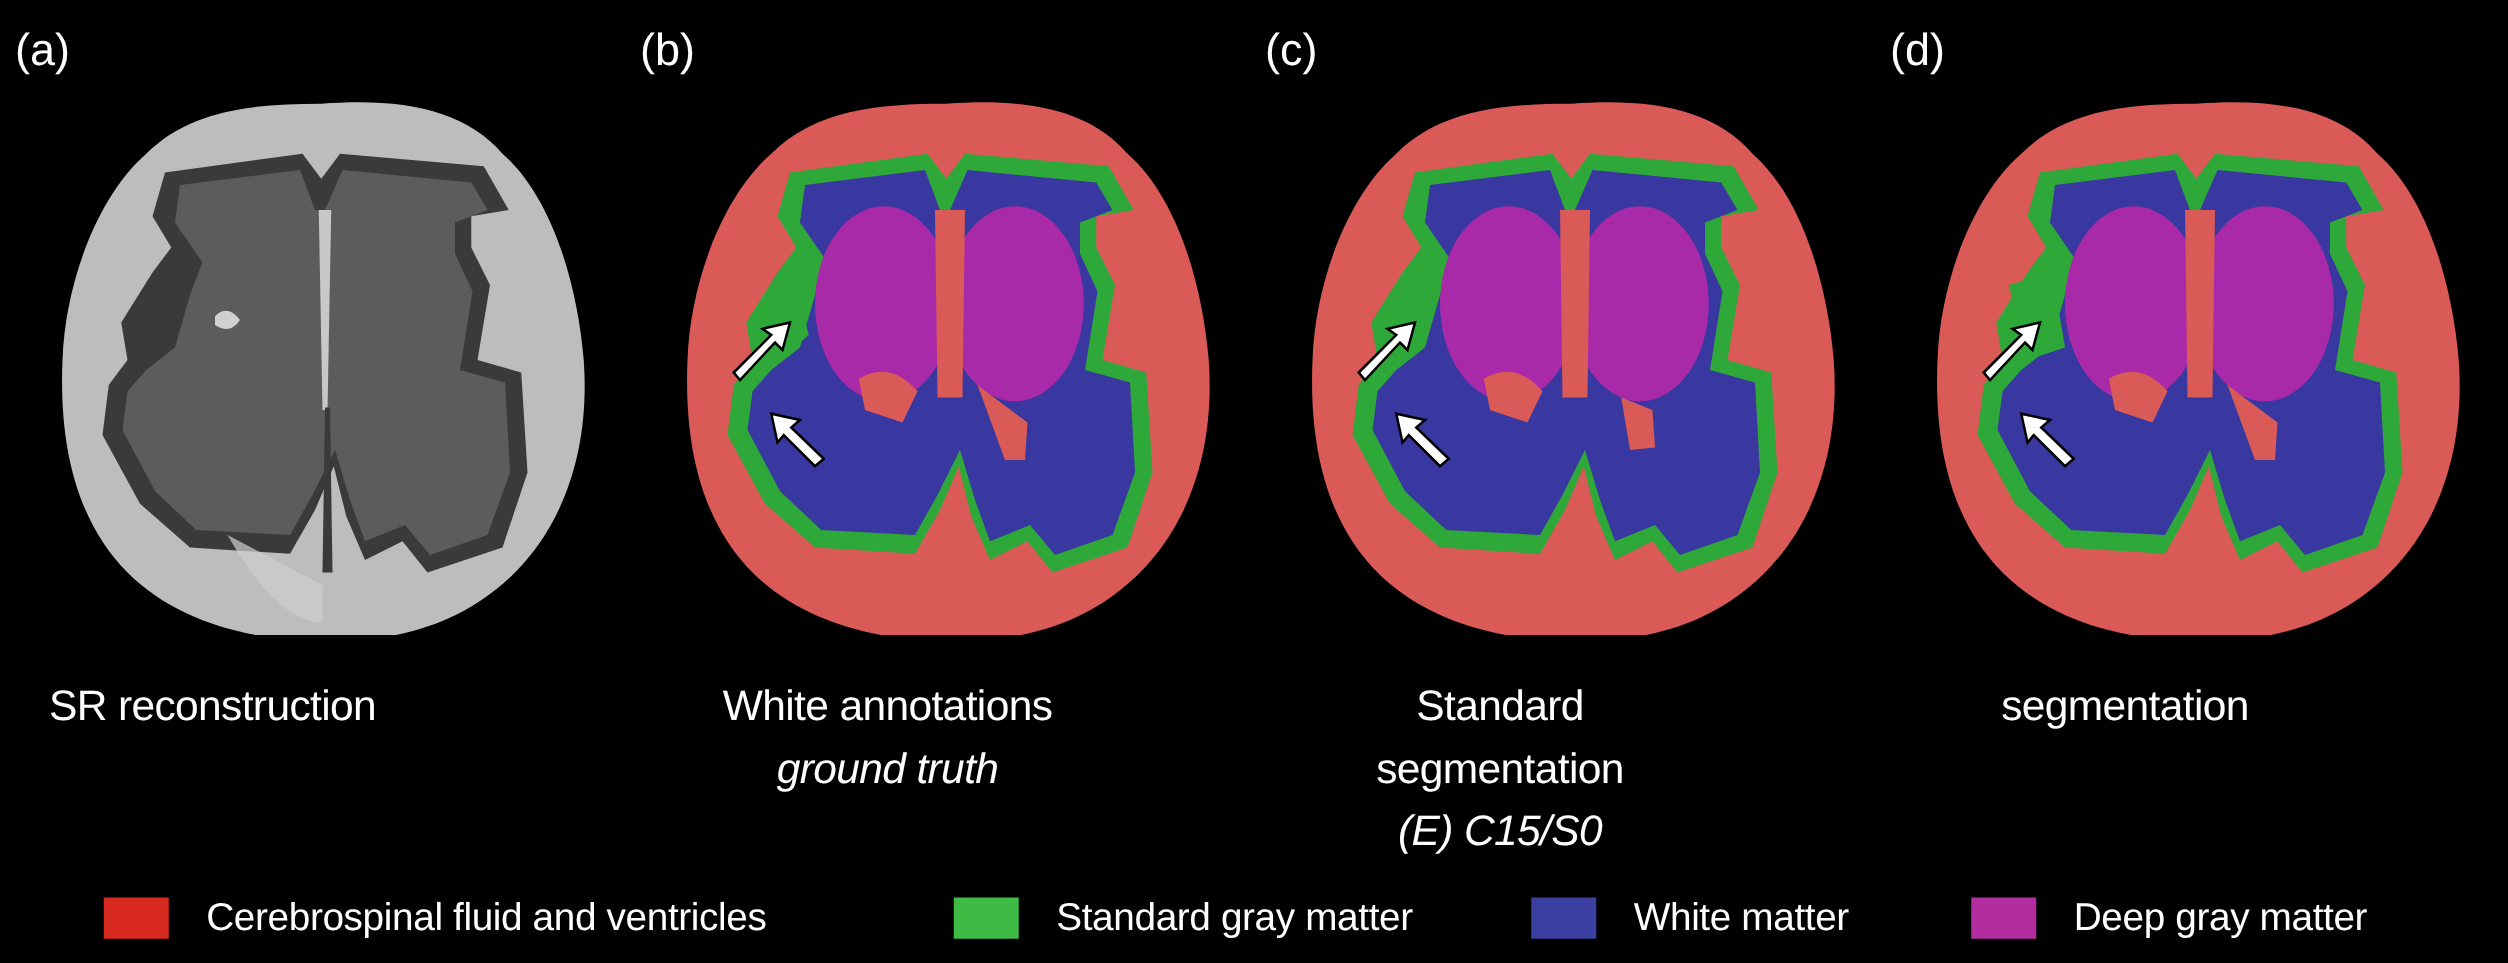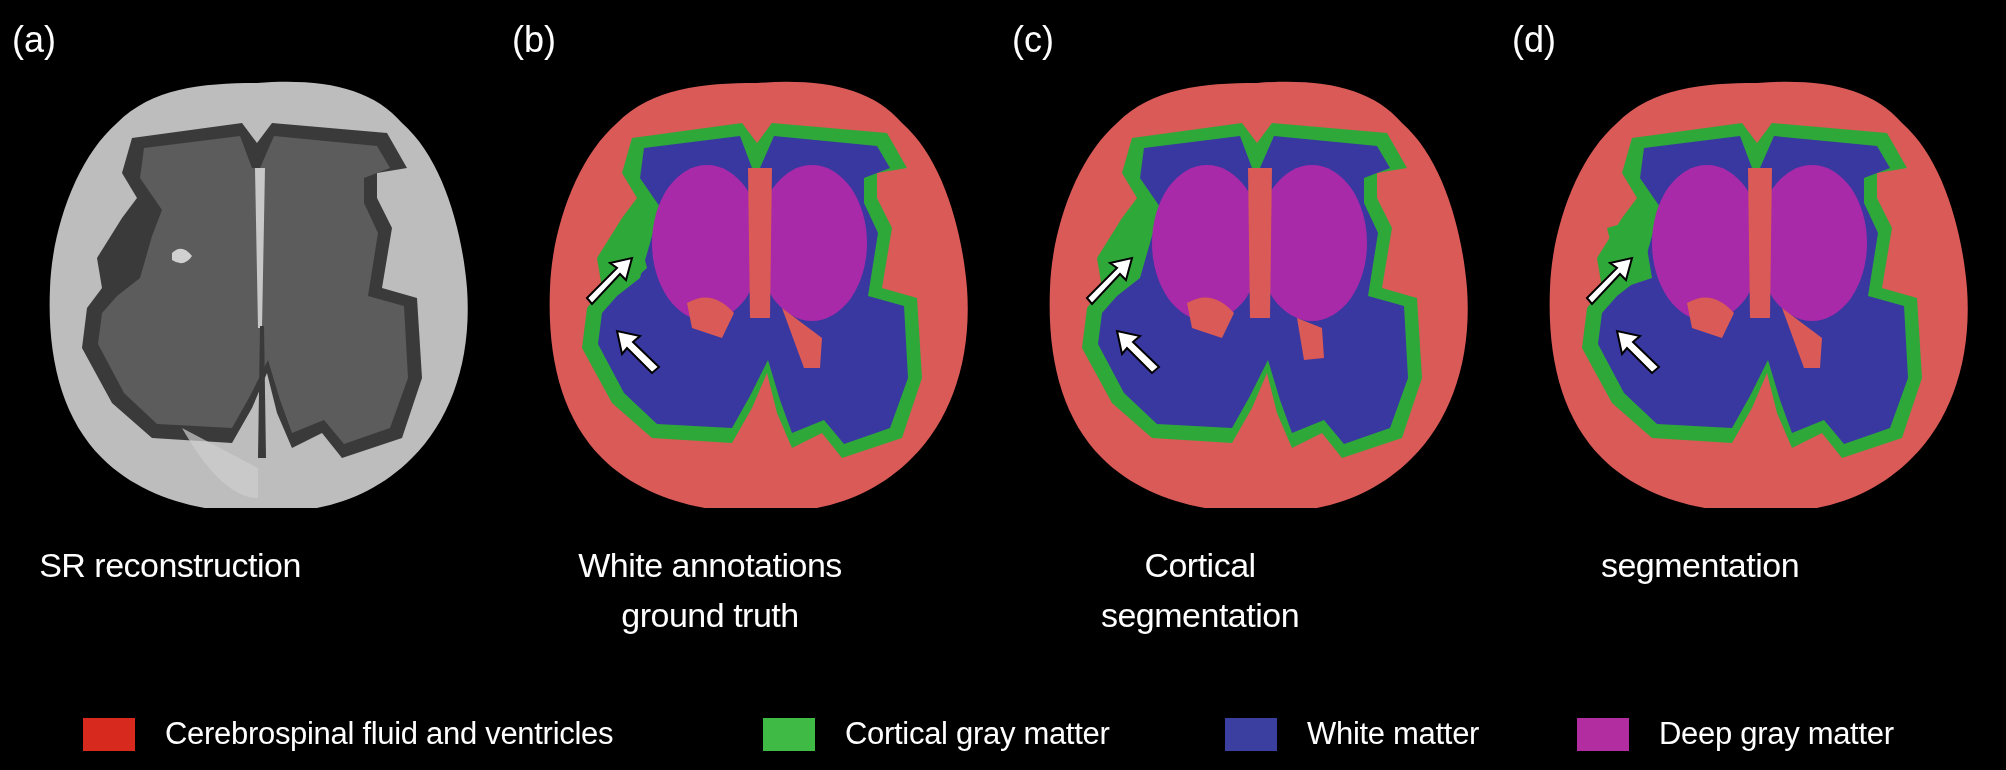--- a/index.html
+++ b/index.html
@@ -3,21 +3,21 @@
 <meta charset="utf-8">
 <style>
   html, body { margin: 0; padding: 0; background: #000; }
   body { width: 2006px; height: 770px; position: relative; overflow: hidden;
          font-family: "Liberation Sans", sans-serif; color: #fff; }
   .panel { position: absolute; top: 0; width: 500px; height: 700px; }
   .panel-label { position: absolute; top: 22px; left: 12px; font-size: 36px; line-height: 1; }
   .brain { position: absolute; top: 28px; left: 22px; width: 470px; height: 480px; }
   .caption { position: absolute; top: 540px; width: 500px; text-align: center;
              font-size: 34px; line-height: 50px; letter-spacing: -0.5px; }
-  .caption .it { display: block; }
+  .caption .it { font-style: italic; display: block; }
   .caption .ln { display: block; }
   .legend { position: absolute; top: 712px; left: 0; width: 2006px; height: 44px; }
   .legend-item { position: absolute; top: 0; height: 44px; display: flex; align-items: center; padding-left: 21px; }
   .swatch { width: 52px; height: 33px; margin-right: 30px; }
   .legend-text { font-size: 31px; letter-spacing: -0.3px; white-space: nowrap; }
 </style>
 </head>
 <body>
 
 <svg width="0" height="0" style="position:absolute">
@@ -80,22 +80,23 @@
     <ellipse cx="290" cy="215" rx="55" ry="78" fill="#a82aa8"></ellipse>
     <path d="M226 140 L250 140 L248 290 L228 290 Z" fill="#d95a57"></path>
     <path d="M165 275 Q190 260 212 285 L200 310 L170 300 Z" fill="#d95a57"></path>
     <path d="M275 290 L300 300 L302 330 L282 332 Z" fill="#d95a57"></path>
     <g>
       <path d="M65 270 L95 240 L88 235 L110 230 L104 252 L98 246 L70 276 Z" fill="#fff" stroke="#000" stroke-width="2"></path>
       <path d="M130 345 L105 320 L100 326 L95 303 L118 308 L111 314 L137 339 Z" fill="#fff" stroke="#000" stroke-width="2"></path>
     </g>
   </svg>
   <div class="caption" style="left:-50px">
-    <span class="ln">Cortical</span>
+    <span class="ln">Standard</span>
     <span class="ln">segmentation</span>
+    <span class="it">(E) C15/S0</span>
   </div>
 </div>
 
 <div class="panel" style="left:1500px">
   <div class="panel-label">(d)</div>
   <svg class="brain" viewBox="0 0 470 480">
     <use href="#head" fill="#d95a57"></use>
     <use href="#cortex" fill="#2fa83a"></use>
     <use href="#wm" fill="#3838a0"></use>
     <path d="M85 200 L120 190 L130 250 L100 260 Z" fill="#2fa83a"></path>
@@ -114,21 +115,21 @@
   </div>
 </div>
 
 <div class="legend">
   <div class="legend-item" style="left:62px">
     <span class="swatch" style="background:#d7291e"></span>
     <span class="legend-text">Cerebrospinal fluid and ventricles</span>
   </div>
   <div class="legend-item" style="left:742px">
     <span class="swatch" style="background:#3fba45"></span>
-    <span class="legend-text">Cortical gray matter</span>
+    <span class="legend-text">Standard gray matter</span>
   </div>
   <div class="legend-item" style="left:1204px">
     <span class="swatch" style="background:#3a3fa0"></span>
     <span class="legend-text">White matter</span>
   </div>
   <div class="legend-item" style="left:1556px">
     <span class="swatch" style="background:#b22ea0"></span>
     <span class="legend-text">Deep gray matter</span>
   </div>
 </div>

